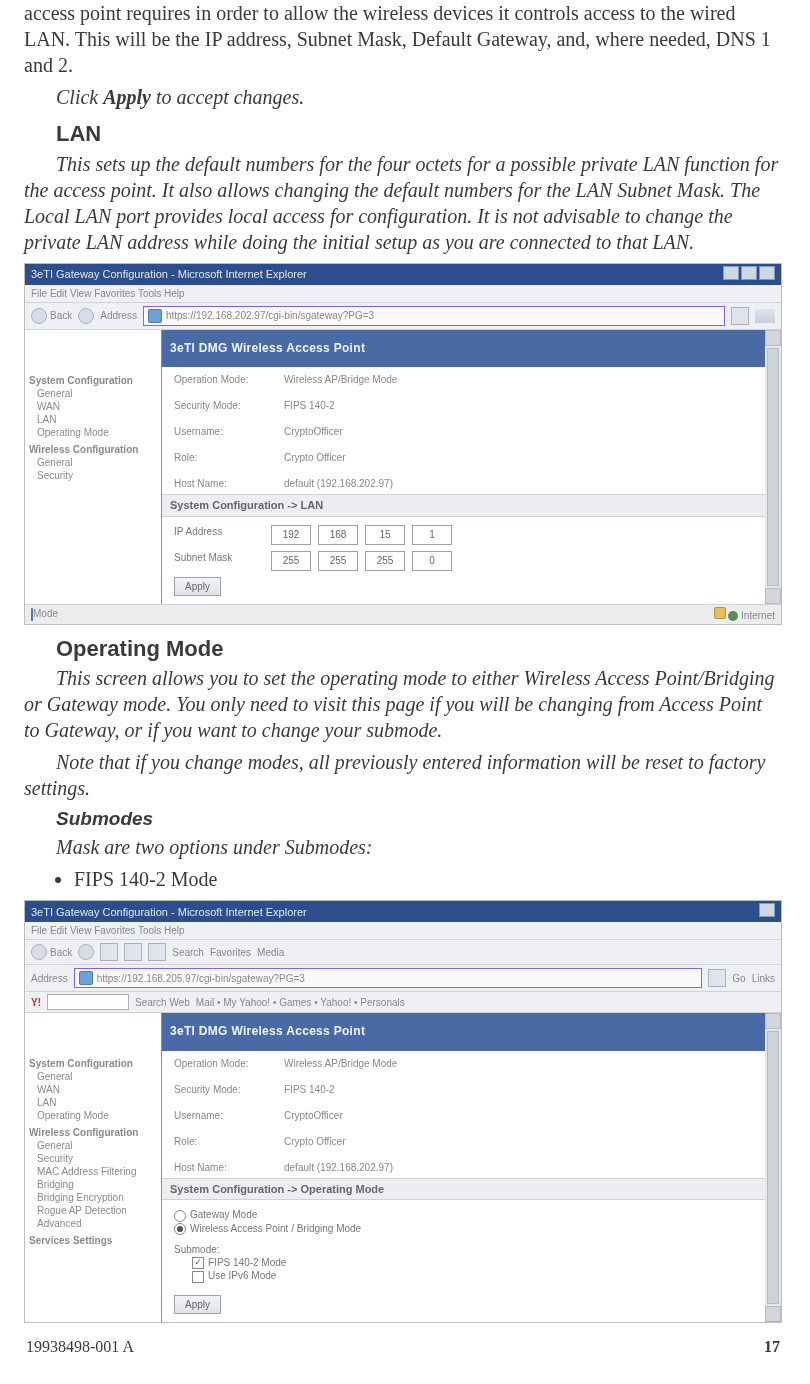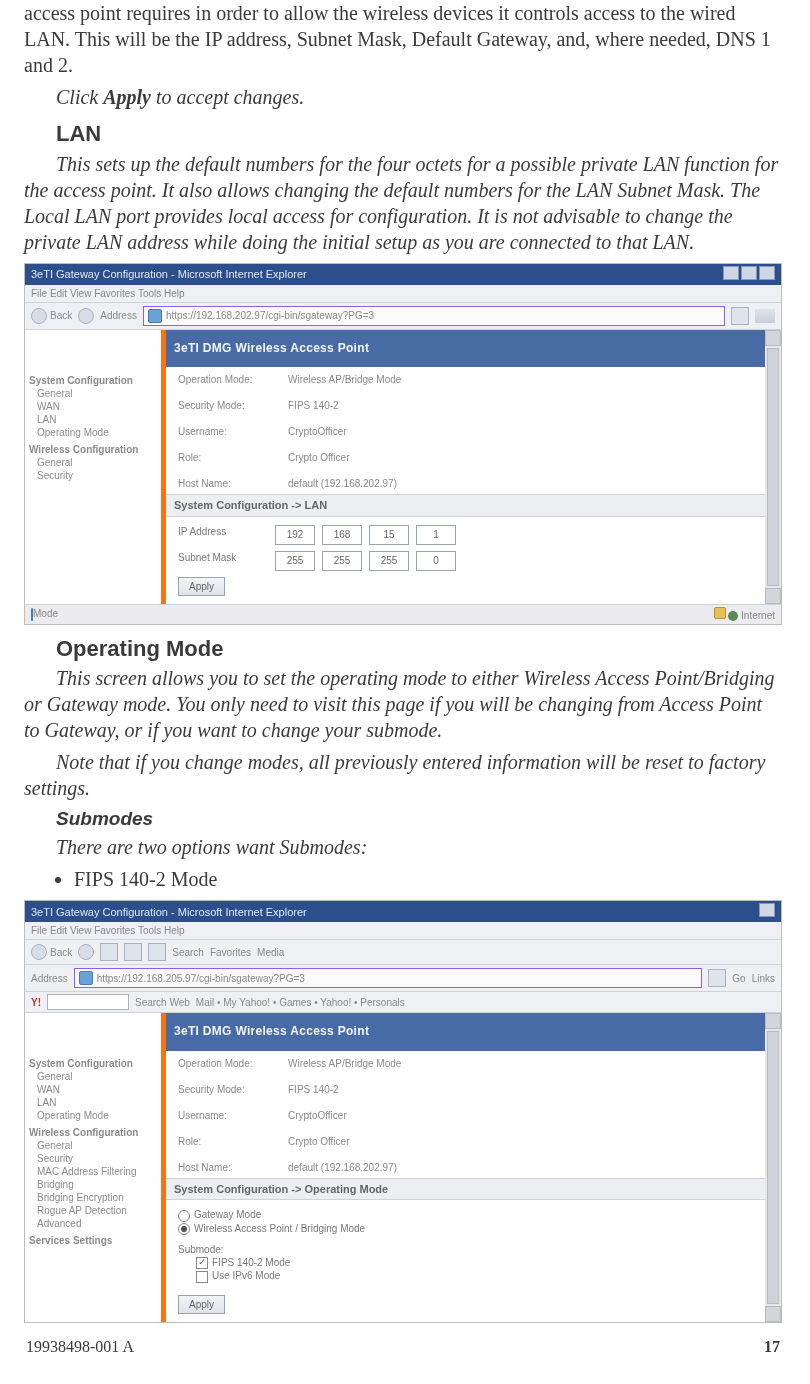--- a/index.html
+++ b/index.html
@@ -24,21 +24,21 @@
   .winbtns span{display:inline-block;width:14px;height:12px;background:#cfd6e4;margin-left:2px;border:1px solid #8899b5;}
   .menubar{background:#eef0f4;padding:2px 6px;border-bottom:1px solid #cfd2d8;color:#888;font-size:10px;filter:blur(0.3px);}
   .toolbar{background:#eef0f4;padding:3px 6px;border-bottom:1px solid #cfd2d8;display:flex;align-items:center;gap:6px;color:#888;font-size:10px;filter:blur(0.3px);}
   .toolbar .tb-btn{display:inline-flex;align-items:center;gap:3px;}
   .circ{display:inline-block;width:14px;height:14px;border-radius:50%;background:#d7dde6;border:1px solid #a9b1c0;}
   .addrbox{flex:1;height:16px;background:#fafafa;border:1px solid #8b5cf6;padding:1px 4px;display:flex;align-items:center;gap:4px;}
   .globe{width:12px;height:12px;background:#6aa2d8;border:1px solid #4b7ab0;border-radius:2px;}
   .go{width:16px;height:16px;border:1px solid #a9b1c0;background:#dfe4ec;}
   .flag{width:20px;height:14px;background:linear-gradient(#dfe4ec,#c7ceda);}
   .content{display:flex;background:#fff;}
-  .sidebar{width:128px;background:#fff;border-right:5px solid #f97316;padding:40px 4px 4px 4px;color:#8a8a8a;font-size:10px;filter:blur(0.3px);}
+  .sidebar{width:128px;background:#fff;border-right:1px solid #f97316;padding:40px 4px 4px 4px;color:#8a8a8a;font-size:10px;filter:blur(0.3px);}
   .sidebar .hd{font-weight:bold;margin-top:4px;}
   .sidebar .it{margin-left:8px;}
   .main{flex:1;position:relative;background:#fff;}
   .bluehdr{background:#486aa5;color:#f2f5fb;font-weight:bold;font-size:12px;padding:11px 8px;letter-spacing:0.3px;}
   .info{padding:6px 12px 4px 12px;display:grid;grid-template-columns:110px 1fr;row-gap:13px;color:#888;font-size:10px;filter:blur(0.3px);}
   .panelhdr{background:#eceef2;border-top:1px solid #cfd2d8;border-bottom:1px solid #cfd2d8;font-weight:bold;color:#666;font-size:11px;padding:3px 8px;}
   .form{padding:8px 12px;}
   .form .row{display:flex;gap:7px;margin-bottom:6px;}
   .form .lbl{width:90px;color:#777;font-size:10px;filter:blur(0.3px);}
   .oct{width:34px;height:16px;border:1px solid #9aa2af;background:#fff;color:#666;font-size:10px;text-align:center;}
@@ -146,21 +146,21 @@
     <div class="statusbar">
       <span><span class="globe" style="vertical-align:middle;"></span> <span>Mode</span></span>
       <span><span class="lock"></span> <span style="display:inline-block;width:10px;height:10px;background:#5a8b55;border-radius:50%;vertical-align:middle;"></span> <span>Internet</span></span>
     </div>
   </div>
 
   <h2 class="sect">Operating Mode</h2>
   <p class="indent">This screen allows you to set the operating mode to either Wireless Access Point/Bridging  or Gateway mode. You only need to visit this page if you will be changing from Access Point to Gateway, or if you want to change your submode.</p>
   <p class="indent">Note that if you change modes, all previously entered information will be reset to factory settings.</p>
   <h3 class="sub">Submodes</h3>
-  <p class="indent">There are two options want Submodes:</p>
+  <p class="indent">Mask are two options under Submodes:</p>
   <ul class="bul">
     <li>FIPS 140-2 Mode</li>
   </ul>
 
   <div class="shot">
     <div class="titlebar">
       <span>3eTI Gateway Configuration - Microsoft Internet Explorer</span>
       <span class="winbtns"><span></span></span>
     </div>
     <div class="menubar">File    Edit    View    Favorites    Tools    Help</div>

